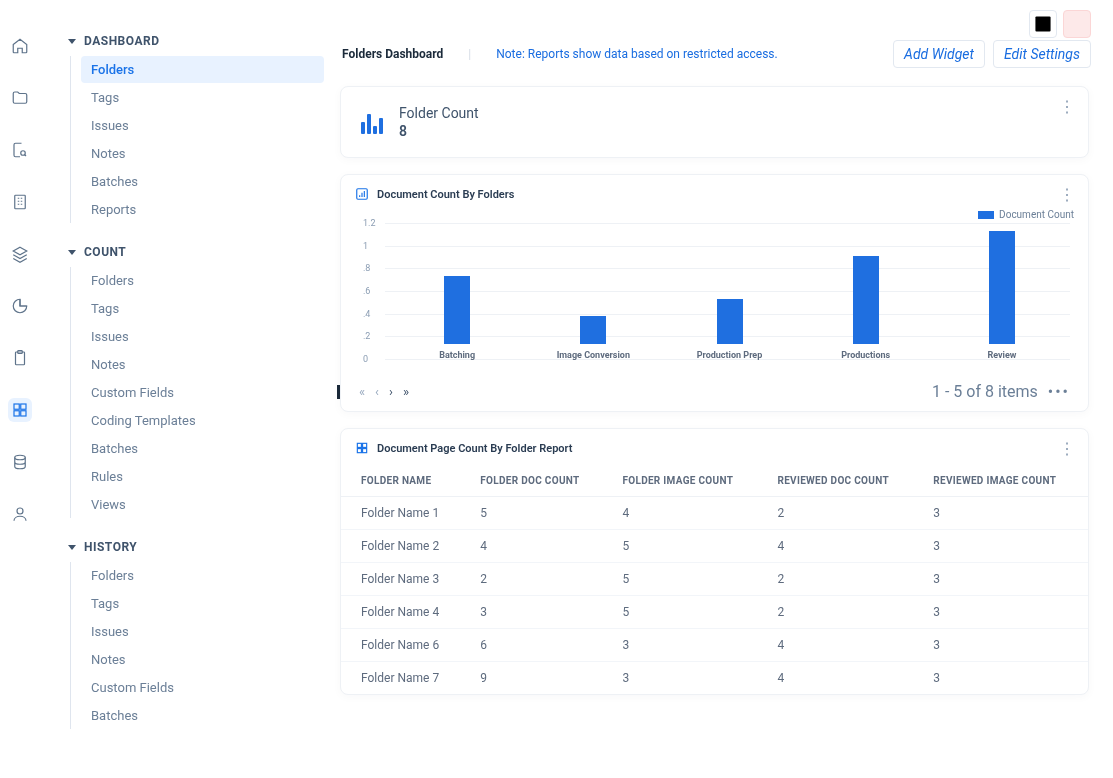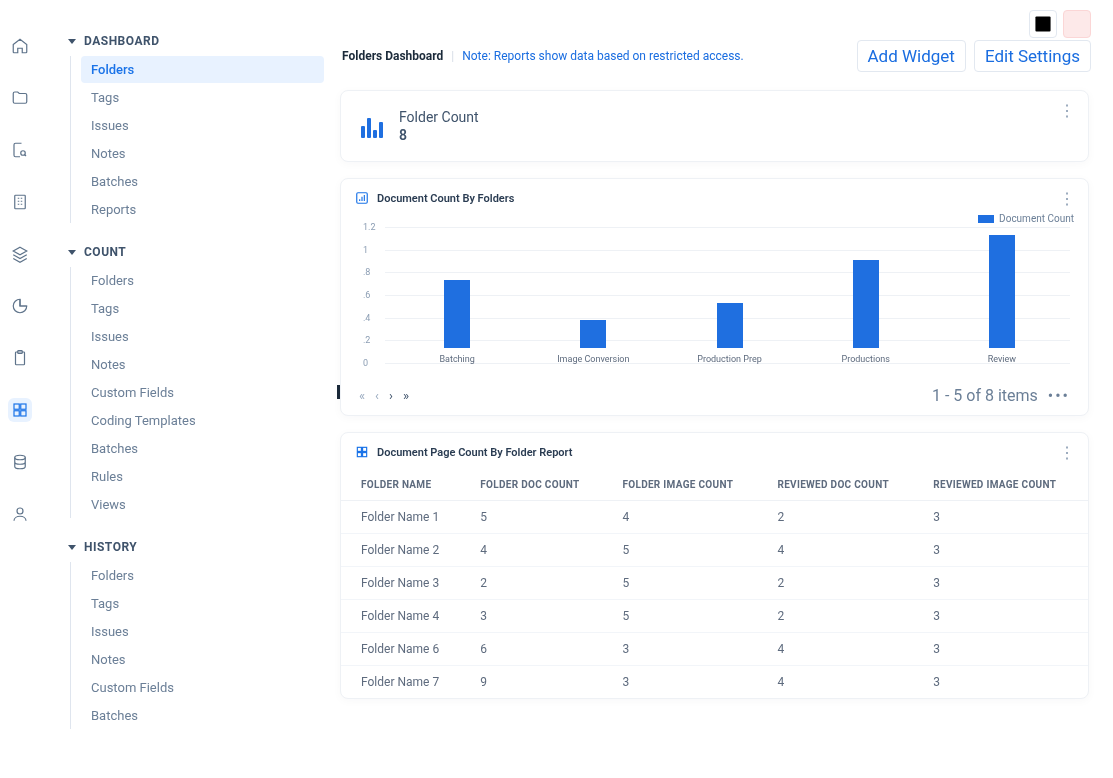--- a/index.html
+++ b/index.html
@@ -79,35 +79,35 @@
 .main {
   flex:1;
   padding: 40px 22px 0 0;
   display:flex; flex-direction:column;
   min-width:0;
 }
 .topbar {
   display:flex; justify-content:space-between; align-items:center;
   padding: 0 0 18px 2px;
 }
-.topbar-left { display:flex; align-items:center; gap:8px; font-size:12px; }
+.topbar-left { display:flex; align-items:center; gap:25px; font-size:12px; }
 .topbar-left .t1 { font-weight:700; color:#1b2a3a; }
 .topbar-left .sep { color:#d6dde6; }
 .topbar-left .note { color:#1a6de0; }
 .topbar-right { display:flex; align-items:center; gap:8px; position:relative; }
 .icon-btn {
   width:28px; height:28px; border:1px solid #e2e8f0; border-radius:4px;
   display:flex;align-items:center;justify-content:center; color:#5e738a; cursor:pointer;
   background:#fff;
 }
 .icon-btn.close { background:#fde9e9; border-color:#fbd6d6; color:#e05353; }
 .corner-btns { position:absolute; top:-30px; right:0; display:flex; gap:6px; }
 .pill-btn {
   border:1px solid #e2e8f0; border-radius:4px; padding:5px 10px;
-  font-size:17px; color:#1a6de0; background:#fff; cursor:pointer;
+  font-size:14px; color:#1a6de0; background:#fff; cursor:pointer;font-style:italic;
 }
 
 
 .widgets { display:flex; flex-direction:column; gap:16px; padding-right:2px; }
 .card {
   background:#fff; border:1px solid #eef1f5; border-radius:8px;
   box-shadow: 0 2px 10px rgba(20,40,70,0.03);
   position:relative;
 }
 .card-menu {
@@ -125,21 +125,21 @@
 
 .chart-card { padding:12px 14px 10px; }
 .chart-head { display:flex; align-items:center; gap:8px; font-size:11px; font-weight:600; color:#2a3c52; }
 .chart-head svg { width:14px; height:14px; color:#1a73e8; }
 .legend { text-align:right; font-size:10px; color:#6b7f97; margin:8px 0 4px; }
 .legend .chip { display:inline-block; width:16px; height:8px; background:#1f6fe0; vertical-align:middle; margin-right:5px; }
 .plot { position:relative; height:150px; margin:4px 4px 2px 24px; }
 .ygrid-line { position:absolute; left:6px; right:0; border-top:1px solid #eef1f5; font-size:9px; color:#8b9db3; }
 .ygrid-line span { position:absolute; left:-22px; top:-6px; }
 .bars-row { position:absolute; left:10px; right:0; bottom:14px; top:0; display:flex; align-items:flex-end; }
-.bar-slot { flex:1; display:flex; flex-direction:column; align-items:center; gap:6px; }
+.bar-slot { flex:1; display:flex; flex-direction:column; align-items:center; gap:6px;font-weight:bold; }
 .bar { width:26px; background:#1f6fe0; }
 .bar-label { font-size:9px; color:#5e6b7e; white-space:nowrap; }
 .pager { display:flex; justify-content:space-between; align-items:center; padding:6px 4px 0; }
 .pager-left { display:flex; gap:10px; color:#9aabc0; }
 .pager-left span { cursor:pointer; font-size:13px; }
 .pager-right { display:flex; align-items:center; gap:10px; font-size:16px; color:#6b7f97; }
 .dots3 { letter-spacing:2px; cursor:pointer; }
 
 .table-card { padding:12px 0 0; }
 .table-card .chart-head { padding-left:14px; }

